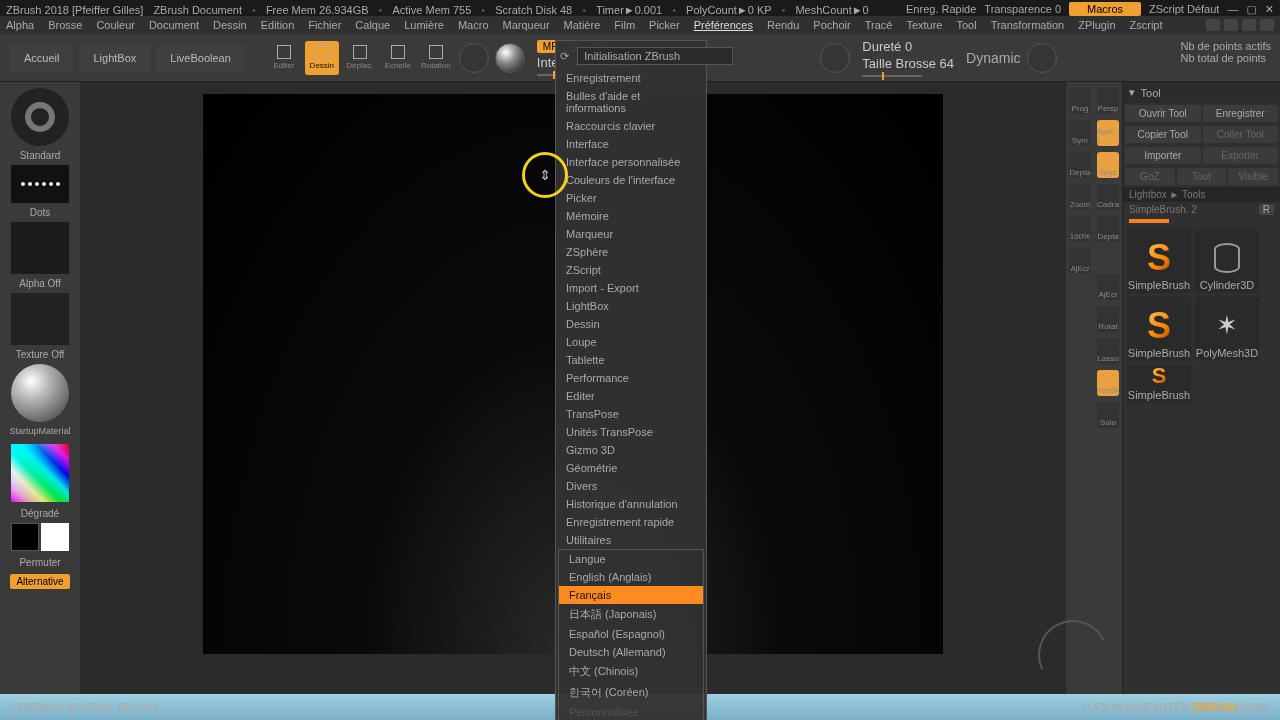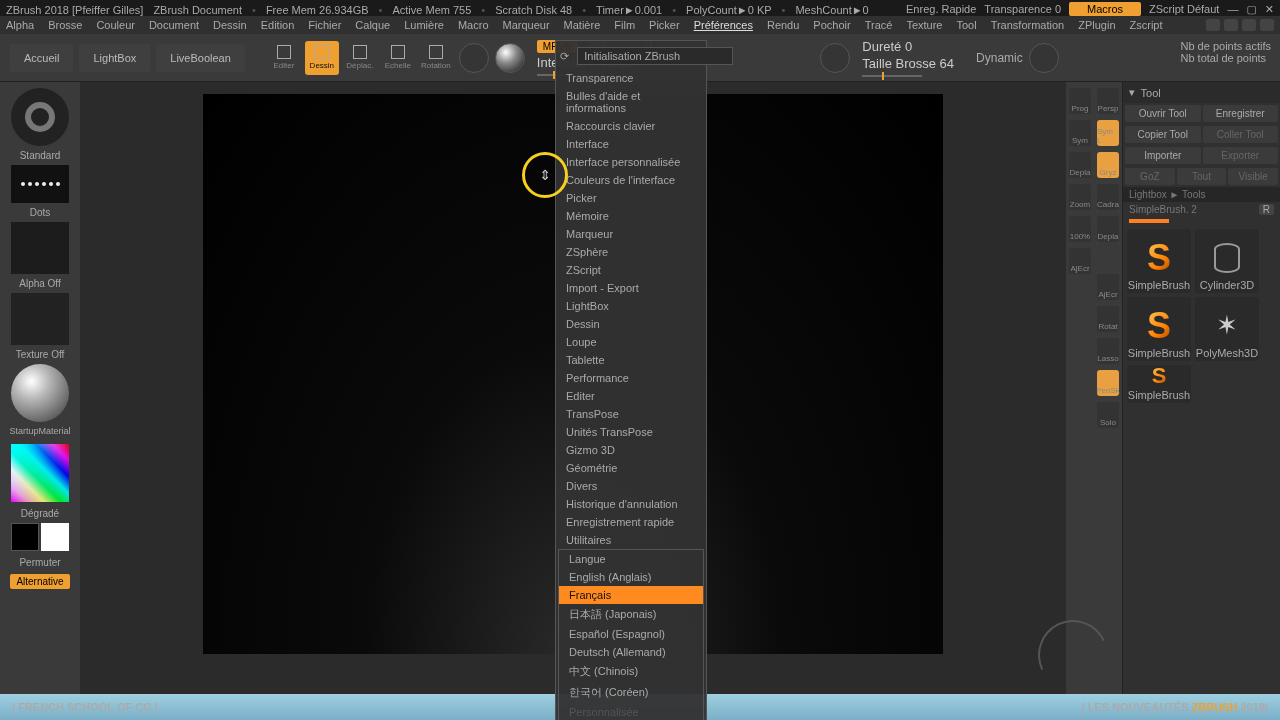--- a/index.html
+++ b/index.html
@@ -166,21 +166,21 @@
   </div>
   <div style="width:150px"></div>
   <div class="round"></div>
   <div style="display:flex;flex-direction:column;gap:2px;margin-left:6px">
     <span class="int">Dureté 0</span>
     <span class="int">Taille Brosse 64</span>
     <div class="sliderbar">
         <div style="position:absolute;left:20px;top:-3px;width:2px;height:8px;background:#f0a030"></div>
       </div>
   </div>
-  <span style="font-size:12px;margin-left:16px">Dynamic</span>
+  <span style="font-size:14px;margin-left:6px">Dynamic</span>
   <div class="round"></div>
   <div class="statsr">
     <div>Nb de points actifs</div>
     <div>Nb total de points</div>
   </div>
 </div>
 
 <div class="main">
 
   <div class="leftcol">
@@ -295,21 +295,21 @@
     </div>
   </div>
 </div>
 
 <div class="dropdown">
   <div style="display:flex;gap:4px;align-items:center;padding:2px 4px 0 4px">
     <span>⟳</span>
     <input class="search" style="flex: 1 1 0%;" value="Initialisation ZBrush">
   </div>
   <div id="dd-items">
-      <div class="mi">Transparence</div>
+      <div class="mi">Enregistrement</div>
       <div class="mi">Bulles d'aide et informations</div>
       <div class="mi">Raccourcis clavier</div>
       <div class="mi">Interface</div>
       <div class="mi">Interface personnalisée</div>
       <div class="mi">Couleurs de l'interface</div>
       <div class="mi">Picker</div>
       <div class="mi">Mémoire</div>
       <div class="mi">Marqueur</div>
       <div class="mi">ZSphère</div>
       <div class="mi">ZScript</div>

